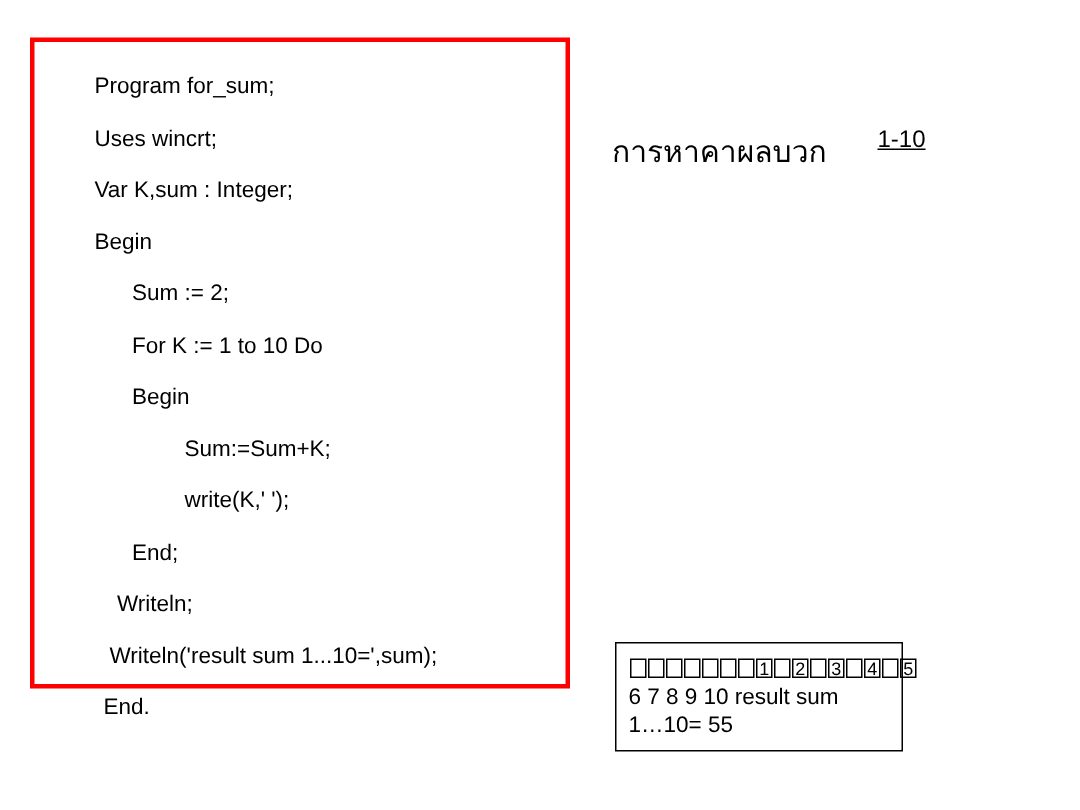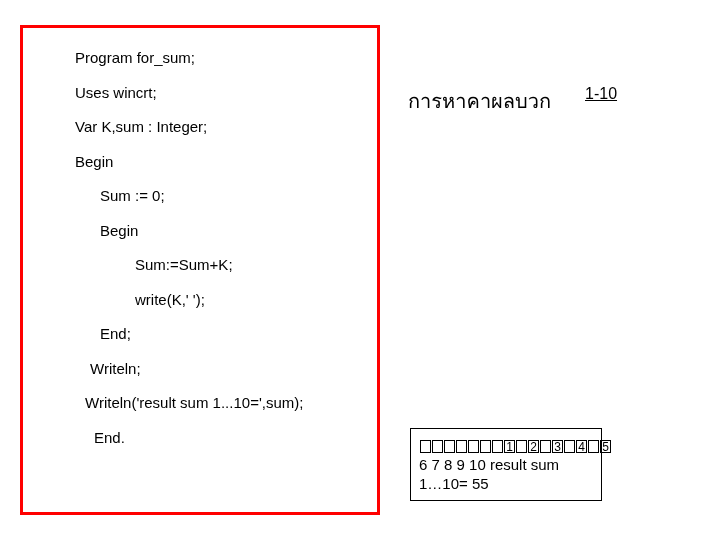--- a/index.html
+++ b/index.html
@@ -8,23 +8,23 @@
       height: 540px;
       background: #fff;
       font-family: Arial, sans-serif;
       position: relative;
     }
     .code-box {
       position: absolute;
       left: 20px;
       top: 25px;
       width: 360px;
-      height: 490px;
+      height: 434px;
       border: 3px solid #ff0000;
-      padding: 20px 8px 10px 52px;
+      padding: 20px 8px 10px 40px;
       font-size: 15px;
       line-height: 1.3;
     }
     .code-line { margin-bottom: 15px; }
     .indent1 { margin-left: 25px; }
     .indent2 { margin-left: 60px; }
     .heading {
       position: absolute;
       left: 408px;
       top: 85px;
@@ -69,28 +69,29 @@
     }
   </style>
 </head>
 <body>
 
 <div class="code-box">
   <div class="code-line">Program for_sum;</div>
   <div class="code-line">Uses wincrt;</div>
   <div class="code-line">Var   K,sum : Integer;</div>
   <div class="code-line">Begin</div>
-  <div class="code-line indent1">Sum := 0;</div>
+  <div class="code-line indent1">Sum := 2;</div>
+  <div class="code-line indent1">For K := 1 to 10 Do</div>
   <div class="code-line indent1">Begin</div>
   <div class="code-line indent2">Sum:=Sum+K;</div>
   <div class="code-line indent2"> write(K,'  ');</div>
   <div class="code-line indent1">End;</div>
   <div class="code-line" style="margin-left:15px">Writeln;</div>
   <div class="code-line" style="margin-left:10px">Writeln('result sum 1...10=',sum);</div>
-  <div class="code-line" style="margin-left:19px">End.</div>
+  <div class="code-line" style="margin-left:6px">End.</div>
 </div>
 
 <div class="heading">การหาคาผลบวก</div>
 <div class="heading-num">1-10</div>
 
 <div class="output-box">
   <div class="output-l1">
     <span class="boxempty"></span><span class="boxempty"></span><span class="boxempty"></span><span class="boxempty"></span><span class="boxempty"></span><span class="boxempty"></span><span class="boxempty"></span><span class="boxnum">1</span><span class="boxempty"></span><span class="boxnum">2</span><span class="boxempty"></span><span class="boxnum">3</span><span class="boxempty"></span><span class="boxnum">4</span><span class="boxempty"></span><span class="boxnum">5</span>
   </div>
   <div>6  7  8  9  10 result sum</div>

